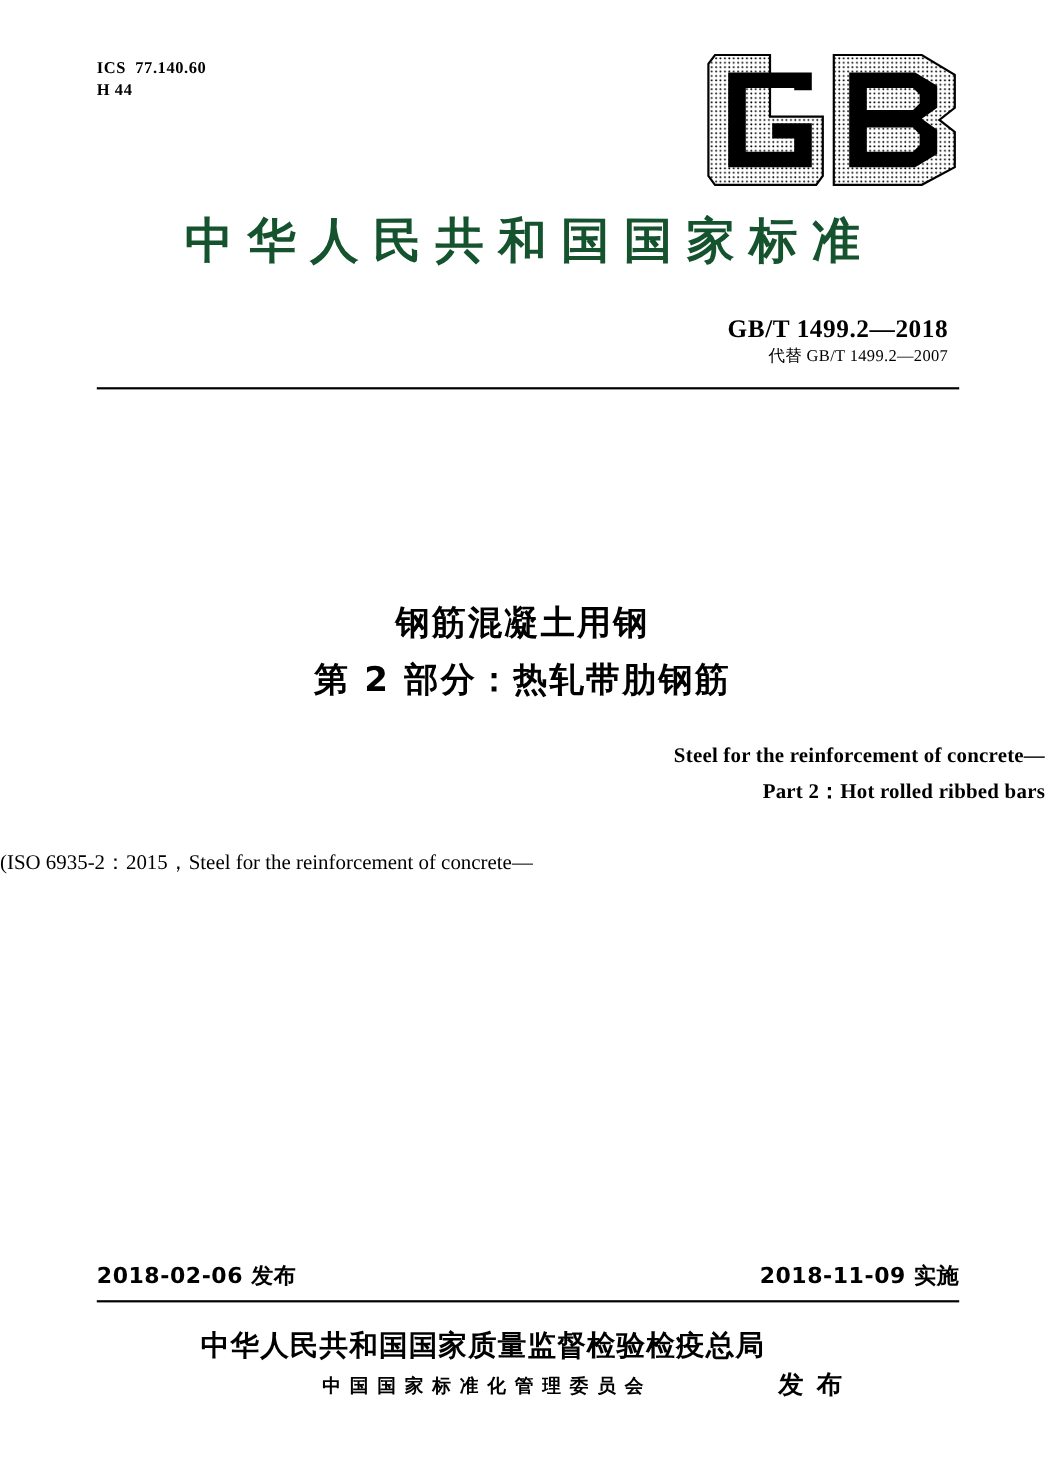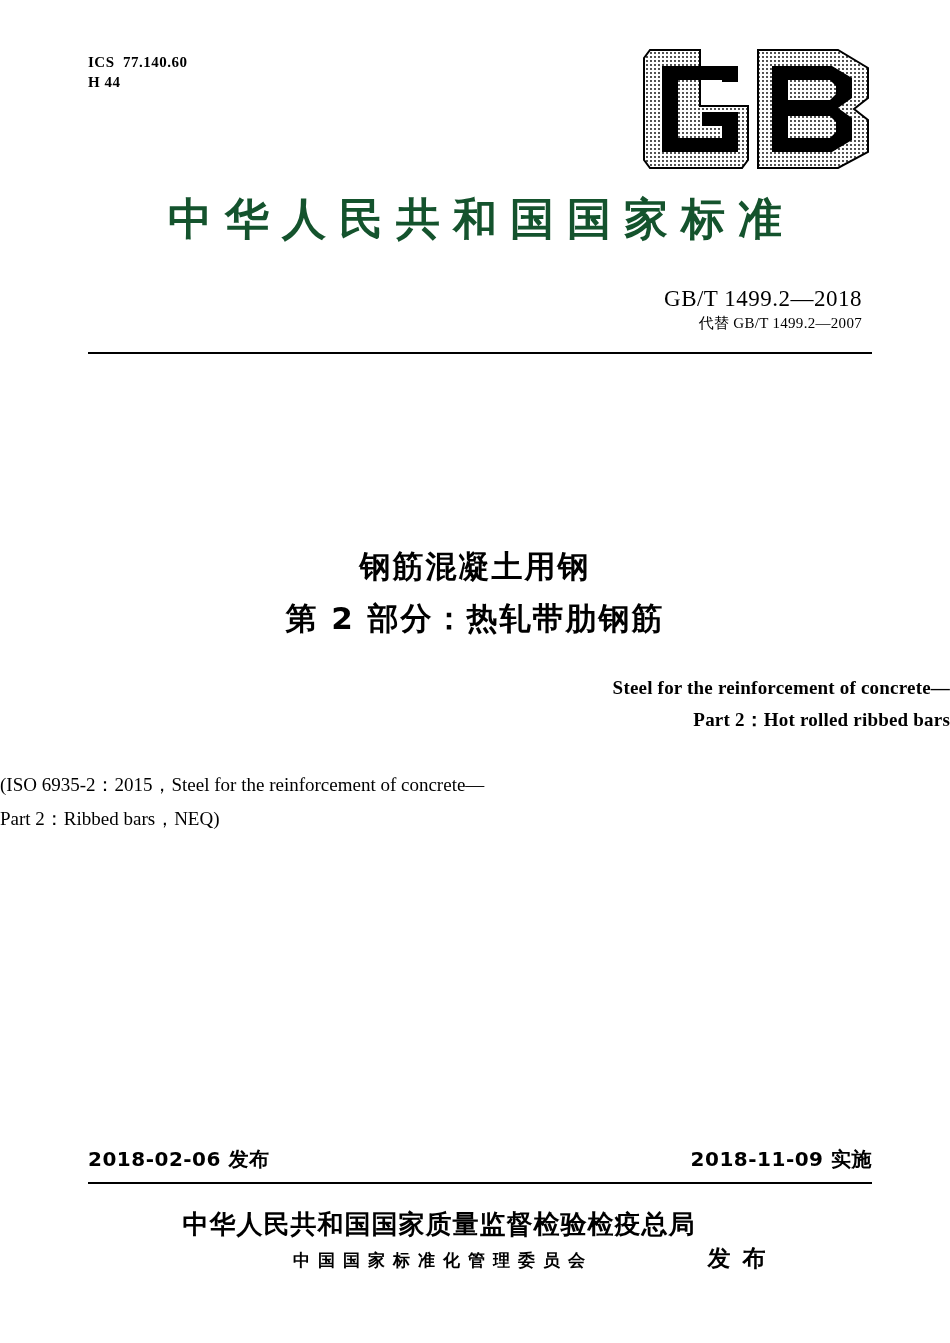--- a/index.html
+++ b/index.html
@@ -61,21 +61,21 @@
     color: #14532d;
   }
 
   
   .std-number {
     position: absolute;
     right: 88px;
     top: 286px;
     text-align: right;
     font-family: "Liberation Serif", serif;
-    font-weight: normal;
+    font-weight: bold;
     font-size: 23px;
     letter-spacing: 0.5px;
   }
   .std-replaces {
     position: absolute;
     right: 88px;
     top: 314px;
     text-align: right;
     font-family: "Liberation Serif", serif;
     font-size: 15px;
@@ -237,21 +237,20 @@
     <div>第 2 部分：热轧带肋钢筋</div>
   </div>
 
   <div class="en-doc-title">
     <div>Steel for the reinforcement of concrete—</div>
     <div>Part 2：Hot rolled ribbed bars</div>
   </div>
 
   <div class="iso-ref">
     <div>(ISO 6935-2：2015，Steel for the reinforcement of concrete—</div>
-    <div>Part 2：Ribbed bars，NEQ)</div>
   </div>
 
   <div class="date-issue">2018-02-06 发布</div>
   <div class="date-impl">2018-11-09 实施</div>
   <div class="rule-bottom"></div>
 
   <div class="issuers">
     <div class="issuer-rows">
       <div class="issuer-line1">中华人民共和国国家质量监督检验检疫总局</div>
       <div class="issuer-line2">中国国家标准化管理委员会</div>

